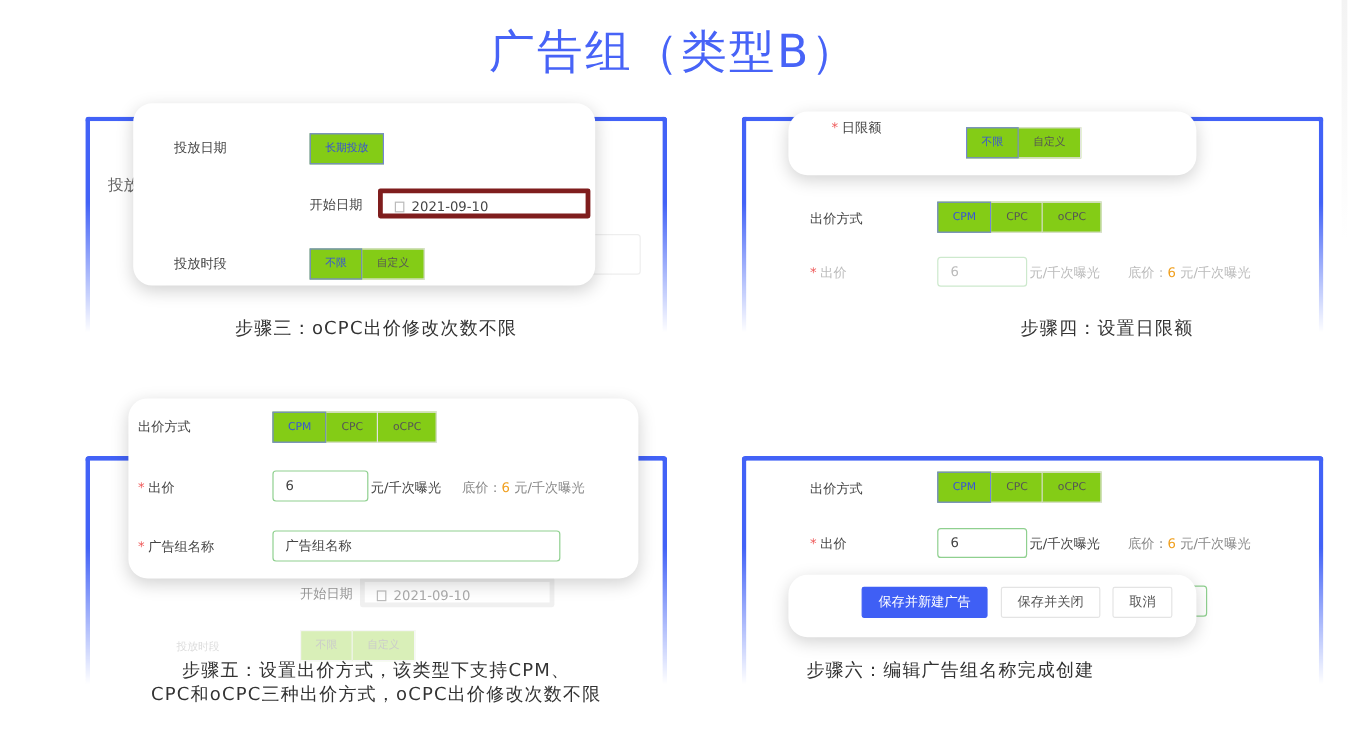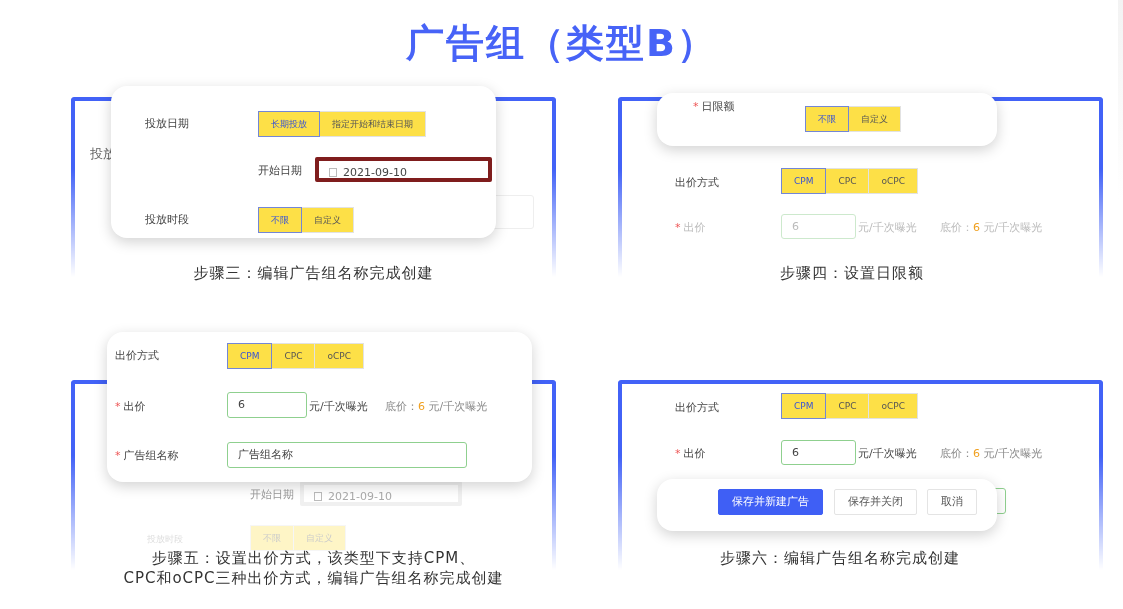--- a/index.html
+++ b/index.html
@@ -1,25 +1,25 @@
 <!DOCTYPE html>
 <html><head>
 <meta charset="utf-8">
 <style>
 *{box-sizing:border-box;margin:0;padding:0}
 html,body{width:1123px;height:609px;overflow:hidden;background:#fff;font-family:"DejaVu Sans","Liberation Sans",sans-serif;position:relative}
-.title{position:absolute;left:0;top:18px;width:1123px;text-align:center;font-size:38px;font-weight:bold;color:#4763f7;letter-spacing:2px}
+.title{position:absolute;left:0;top:18px;width:1123px;text-align:center;font-size:38px;font-weight:normal;color:#4763f7;letter-spacing:2px}
 .rightbar{position:absolute;left:1118px;top:0;width:5px;height:200px;background:linear-gradient(#f3f3f3,#fff)}
 .frame{position:absolute;border:4px solid #4262f7;border-bottom:none;border-radius:3px 3px 0 0;-webkit-mask-image:linear-gradient(to bottom,#000 40%,transparent 100%);mask-image:linear-gradient(to bottom,#000 40%,transparent 100%)}
 .faded{position:absolute;color:#ccc;font-size:12px}
 .card{position:absolute;background:#fff;border-radius:16px;box-shadow:0 4px 14px rgba(0,0,0,0.18)}
 .lbl{position:absolute;font-size:11px;color:#444}
 .req{color:#e55;margin-right:3px}
 .seg{position:absolute;display:flex;height:26px}
-.seg span{border:1px solid #e2e2e2;font-size:9px;color:#555;padding:0 12px;line-height:24px;background:#fde047}
+.seg span{border:1px solid #e2e2e2;font-size:9px;color:#555;padding:0 12px;line-height:24px;background:#84cc16}
 .seg span+span{border-left:none}
 .seg span.on{border-color:#7386d6;color:#3853d6}
 .input{position:absolute;height:25px;border:4px solid #7f1d1d;border-radius:2px;font-size:11px;color:#444;line-height:23px;padding-left:10px}
 .input.green{border:1.5px solid #8fd08f;border-radius:3px}
 .cal{display:inline-block;width:8px;height:9px;border:1px solid #bbb;margin-right:6px;vertical-align:-1px}
 .orange{color:#f0a020}
 .caption{position:absolute;font-size:15px;color:#333;text-align:center;letter-spacing:1px}
 .btn{position:absolute;height:26px;font-size:11px;line-height:24px;text-align:center;border:1px solid #e4e4e4;border-radius:2px;color:#555;background:#fff}
 .btn.primary{background:#3f5ff5;border-color:#3f5ff5;color:#fff}
 </style>
@@ -30,31 +30,30 @@
 <div class="rightbar"></div>
 
 <div>
   <div class="frame" style="left:71px;top:97px;width:485px;height:180px"></div>
   <div class="faded" style="left:90px;top:145px;font-size:13px;color:#666">投放日期</div>
   <div class="faded" style="left:300px;top:195px;width:234px;height:34px;border:1px solid #eee;border-radius:3px"></div>
   <div class="card" style="left:111px;top:86px;width:385px;height:152px">
     <div class="lbl" style="left:34px;top:30px">投放日期</div>
     <div class="seg" style="left:147px;top:25px">
       <span class="on">长期投放</span>
-      <span>指定开始和结束日期</span>
     </div>
     <div class="lbl" style="left:147px;top:77px">开始日期</div>
     <div class="input" style="left:204px;top:71px;width:177px"><span class="cal"></span><span>2021-09-10</span></div>
     <div class="lbl" style="left:34px;top:126px">投放时段</div>
     <div class="seg" style="left:147px;top:121px">
       <span class="on">不限</span>
       <span>自定义</span>
     </div>
   </div>
-  <div class="caption" style="left:71px;top:264px;width:485px">步骤三：编辑广告组名称完成创建</div>
+  <div class="caption" style="left:71px;top:264px;width:485px">步骤三：oCPC出价修改次数不限</div>
 </div>
 
 <div>
   <div class="frame" style="left:618px;top:97px;width:485px;height:180px"></div>
   <div class="lbl" style="left:675px;top:175px">出价方式</div>
   <div class="seg" style="left:781px;top:168px">
     <span class="on">CPM</span>
     <span>CPC</span>
     <span>oCPC</span>
   </div>
@@ -62,21 +61,21 @@
   <div class="input green" style="left:781px;top:214px;width:75px;color:#bbb;border-color:#cde9cd">6</div>
   <div class="lbl" style="left:858px;top:220px;color:#bbb">元/千次曝光</div>
   <div class="lbl" style="left:940px;top:220px;color:#bbb"><span>底价：</span><span class="orange">6</span> <span>元/千次曝光</span></div>
   <div class="card" style="left:657px;top:93px;width:340px;height:53px">
     <div class="lbl" style="left:36px;top:6px"><span class="req">*</span><span>日限额</span></div>
     <div class="seg" style="left:148px;top:13px">
       <span class="on">不限</span>
       <span>自定义</span>
     </div>
   </div>
-  <div class="caption" style="left:618px;top:264px;width:485px;text-align:left;padding-left:162px">步骤四：设置日限额</div>
+  <div class="caption" style="left:599px;top:264px;width:485px;text-align:center;padding-left:162px">步骤四：设置日限额</div>
 </div>
 
 <div>
   <div class="frame" style="left:71px;top:380px;width:485px;height:190px"></div>
   <div class="lbl" style="left:250px;top:487px;color:#999">开始日期</div>
   <div class="input" style="left:300px;top:481px;width:162px;color:#aaa;border-color:#f0f0f0"><span class="cal"></span><span>2021-09-10</span></div>
   <div class="lbl" style="left:147px;top:533px;color:#ddd;font-size:9px">投放时段</div>
   <div class="seg" style="left:250px;top:525px;opacity:0.3">
     <span>不限</span>
       <span>自定义</span>
@@ -90,21 +89,21 @@
     </div>
     <div class="lbl" style="left:8px;top:67px"><span class="req">*</span><span>出价</span></div>
     <div class="input green" style="left:120px;top:60px;width:80px;height:26px">6</div>
     <div class="lbl" style="left:202px;top:67px">元/千次曝光</div>
     <div class="lbl" style="left:278px;top:67px;color:#888"><span>底价：</span><span class="orange">6</span> <span>元/千次曝光</span></div>
     <div class="lbl" style="left:8px;top:116px"><span class="req">*</span><span>广告组名称</span></div>
     <div class="input green" style="left:120px;top:110px;width:240px;height:26px">广告组名称</div>
   </div>
   <div class="caption" style="left:71px;top:548px;width:485px;line-height:20px">
     <div>步骤五：设置出价方式，该类型下支持CPM、</div>
-    <div>CPC和oCPC三种出价方式，编辑广告组名称完成创建</div>
+    <div>CPC和oCPC三种出价方式，oCPC出价修改次数不限</div>
   </div>
 </div>
 
 <div>
   <div class="frame" style="left:618px;top:380px;width:485px;height:190px"></div>
   <div class="lbl" style="left:675px;top:400px">出价方式</div>
   <div class="seg" style="left:781px;top:393px">
     <span class="on">CPM</span>
     <span>CPC</span>
     <span>oCPC</span>
@@ -112,14 +111,14 @@
   <div class="lbl" style="left:675px;top:446px"><span class="req">*</span><span>出价</span></div>
   <div class="input green" style="left:781px;top:440px;width:75px">6</div>
   <div class="lbl" style="left:858px;top:446px">元/千次曝光</div>
   <div class="lbl" style="left:940px;top:446px;color:#888"><span>底价：</span><span class="orange">6</span> <span>元/千次曝光</span></div>
   <div class="input green" style="left:960px;top:488px;width:46px;height:26px"></div>
   <div class="card" style="left:657px;top:479px;width:340px;height:52px">
     <div class="btn primary" style="left:61px;top:10px;width:105px">保存并新建广告</div>
     <div class="btn" style="left:177px;top:10px;width:83px">保存并关闭</div>
     <div class="btn" style="left:270px;top:10px;width:50px">取消</div>
   </div>
-  <div class="caption" style="left:618px;top:549px;width:485px;text-align:left;padding-left:102px">步骤六：编辑广告组名称完成创建</div>
+  <div class="caption" style="left:618px;top:549px;width:485px;text-align:left;padding-left:54px">步骤六：编辑广告组名称完成创建</div>
 </div>
 
 </body></html>

